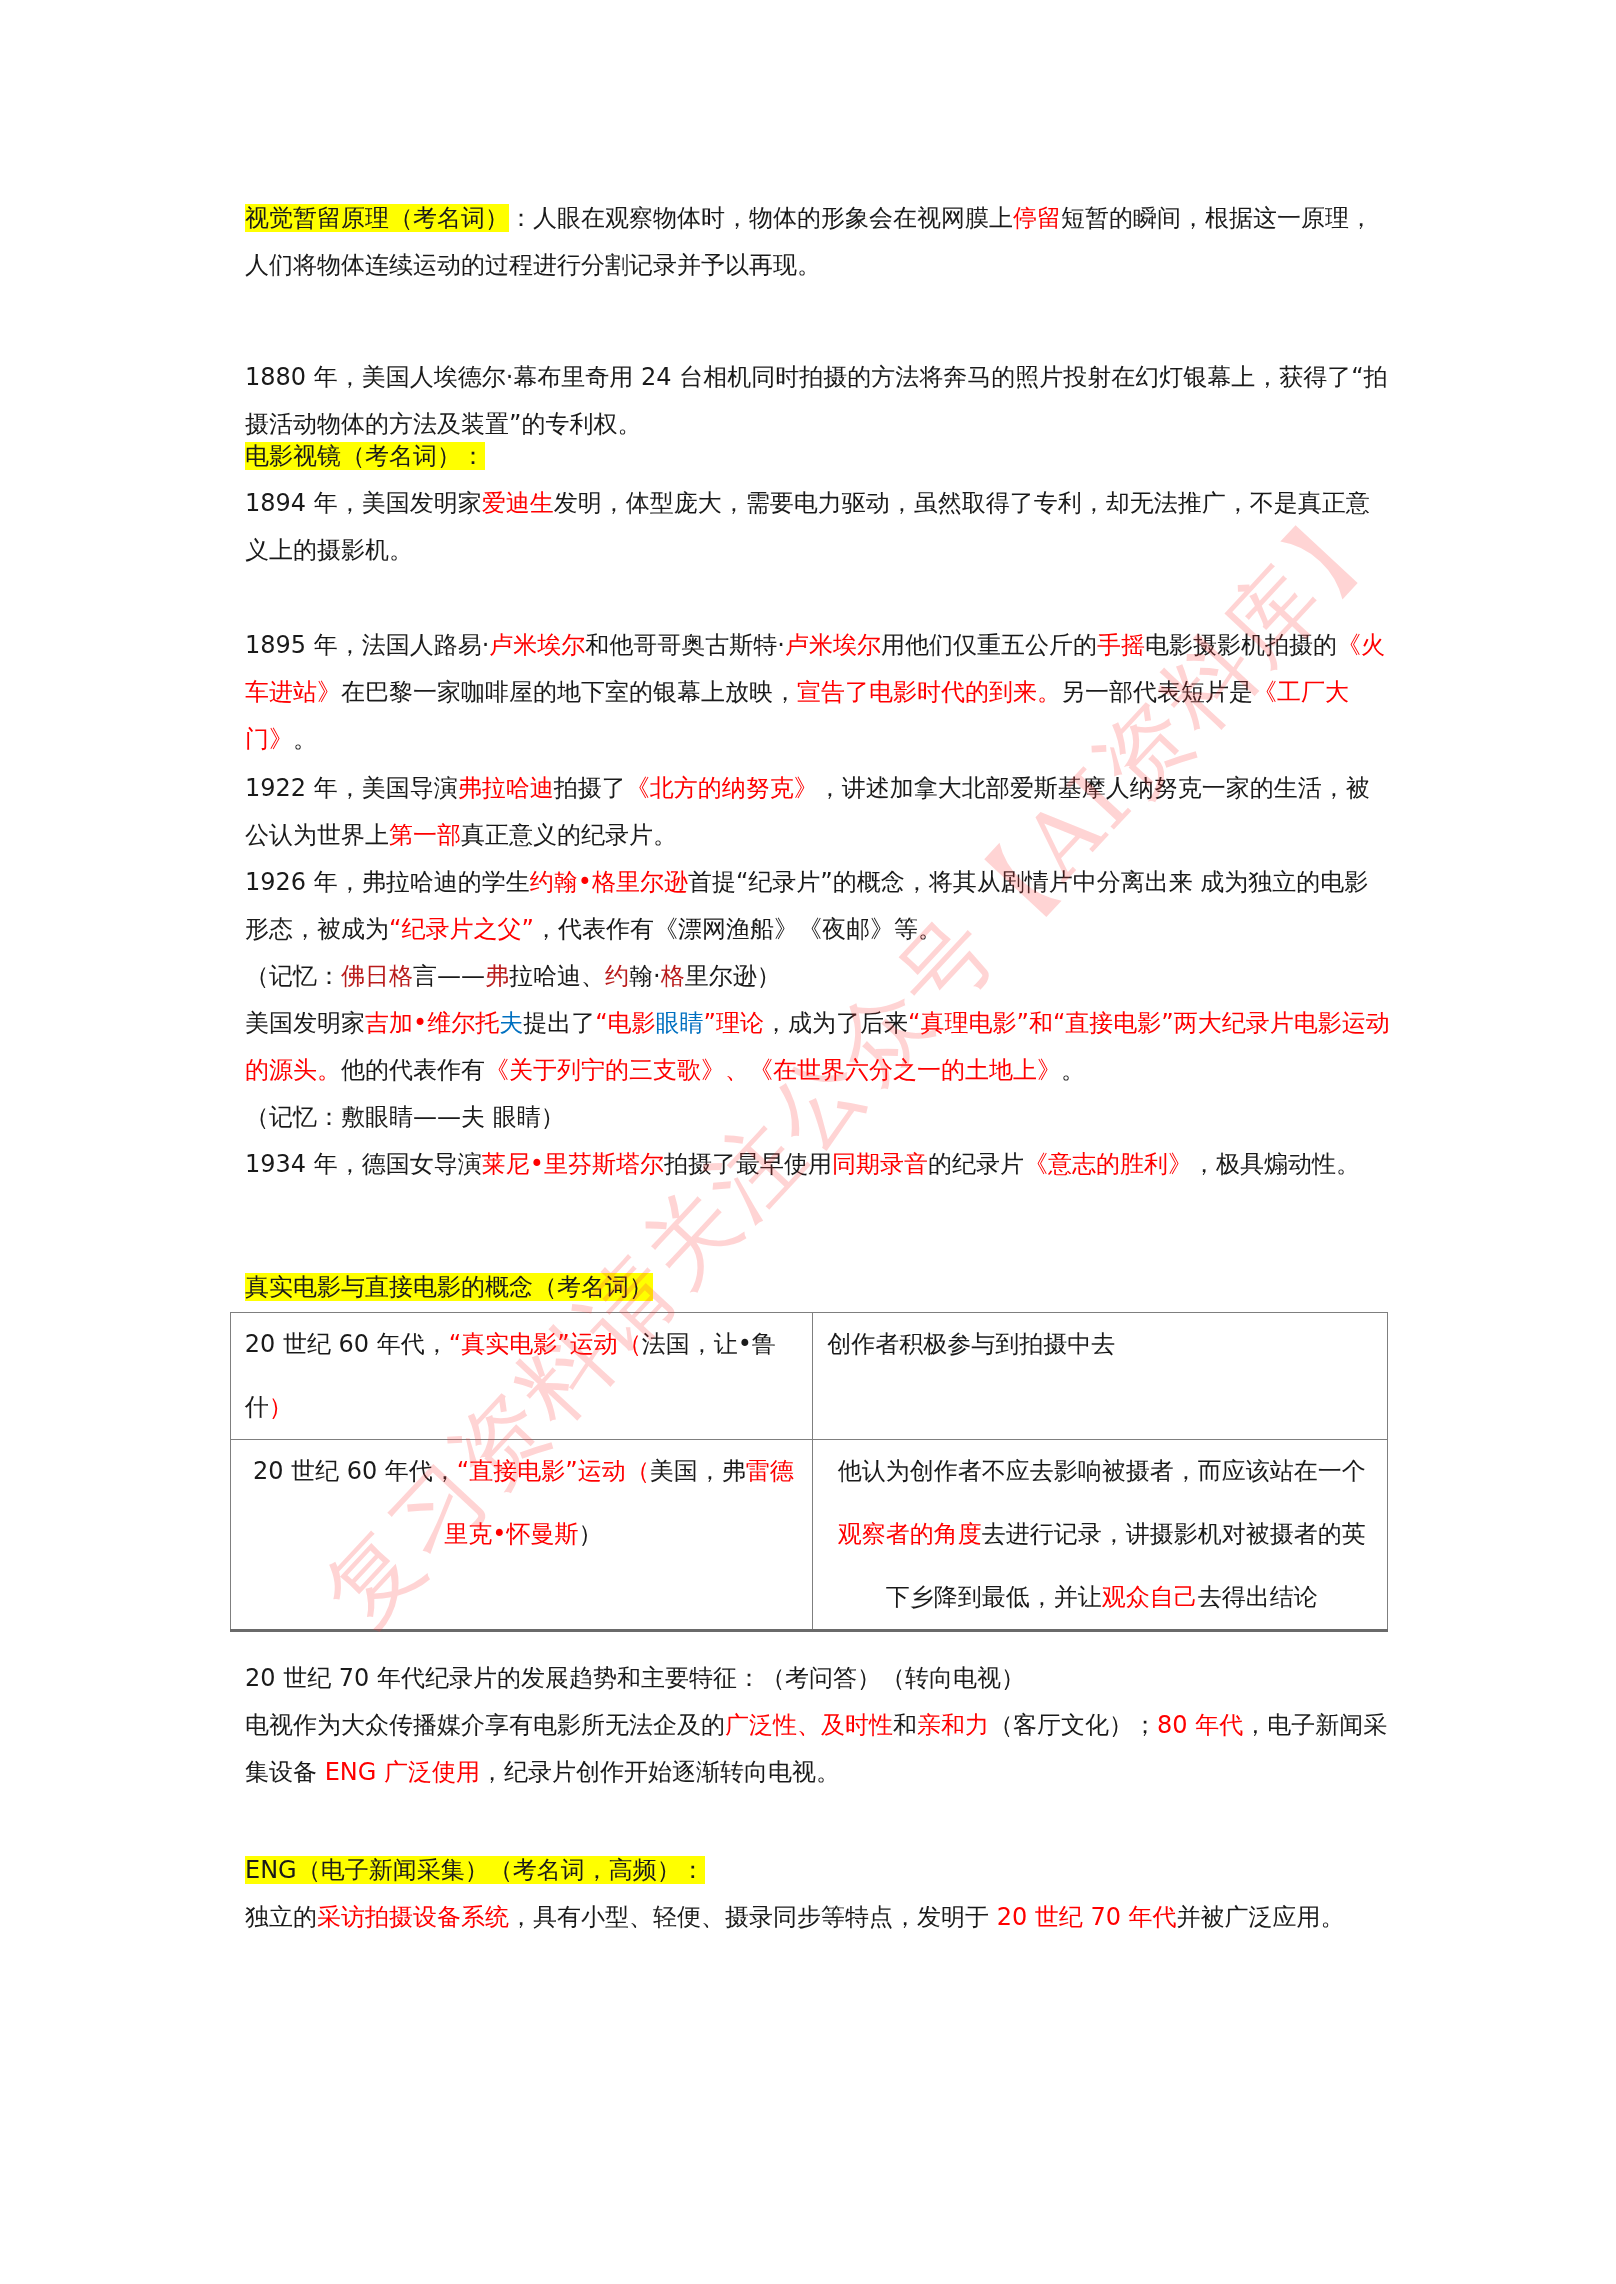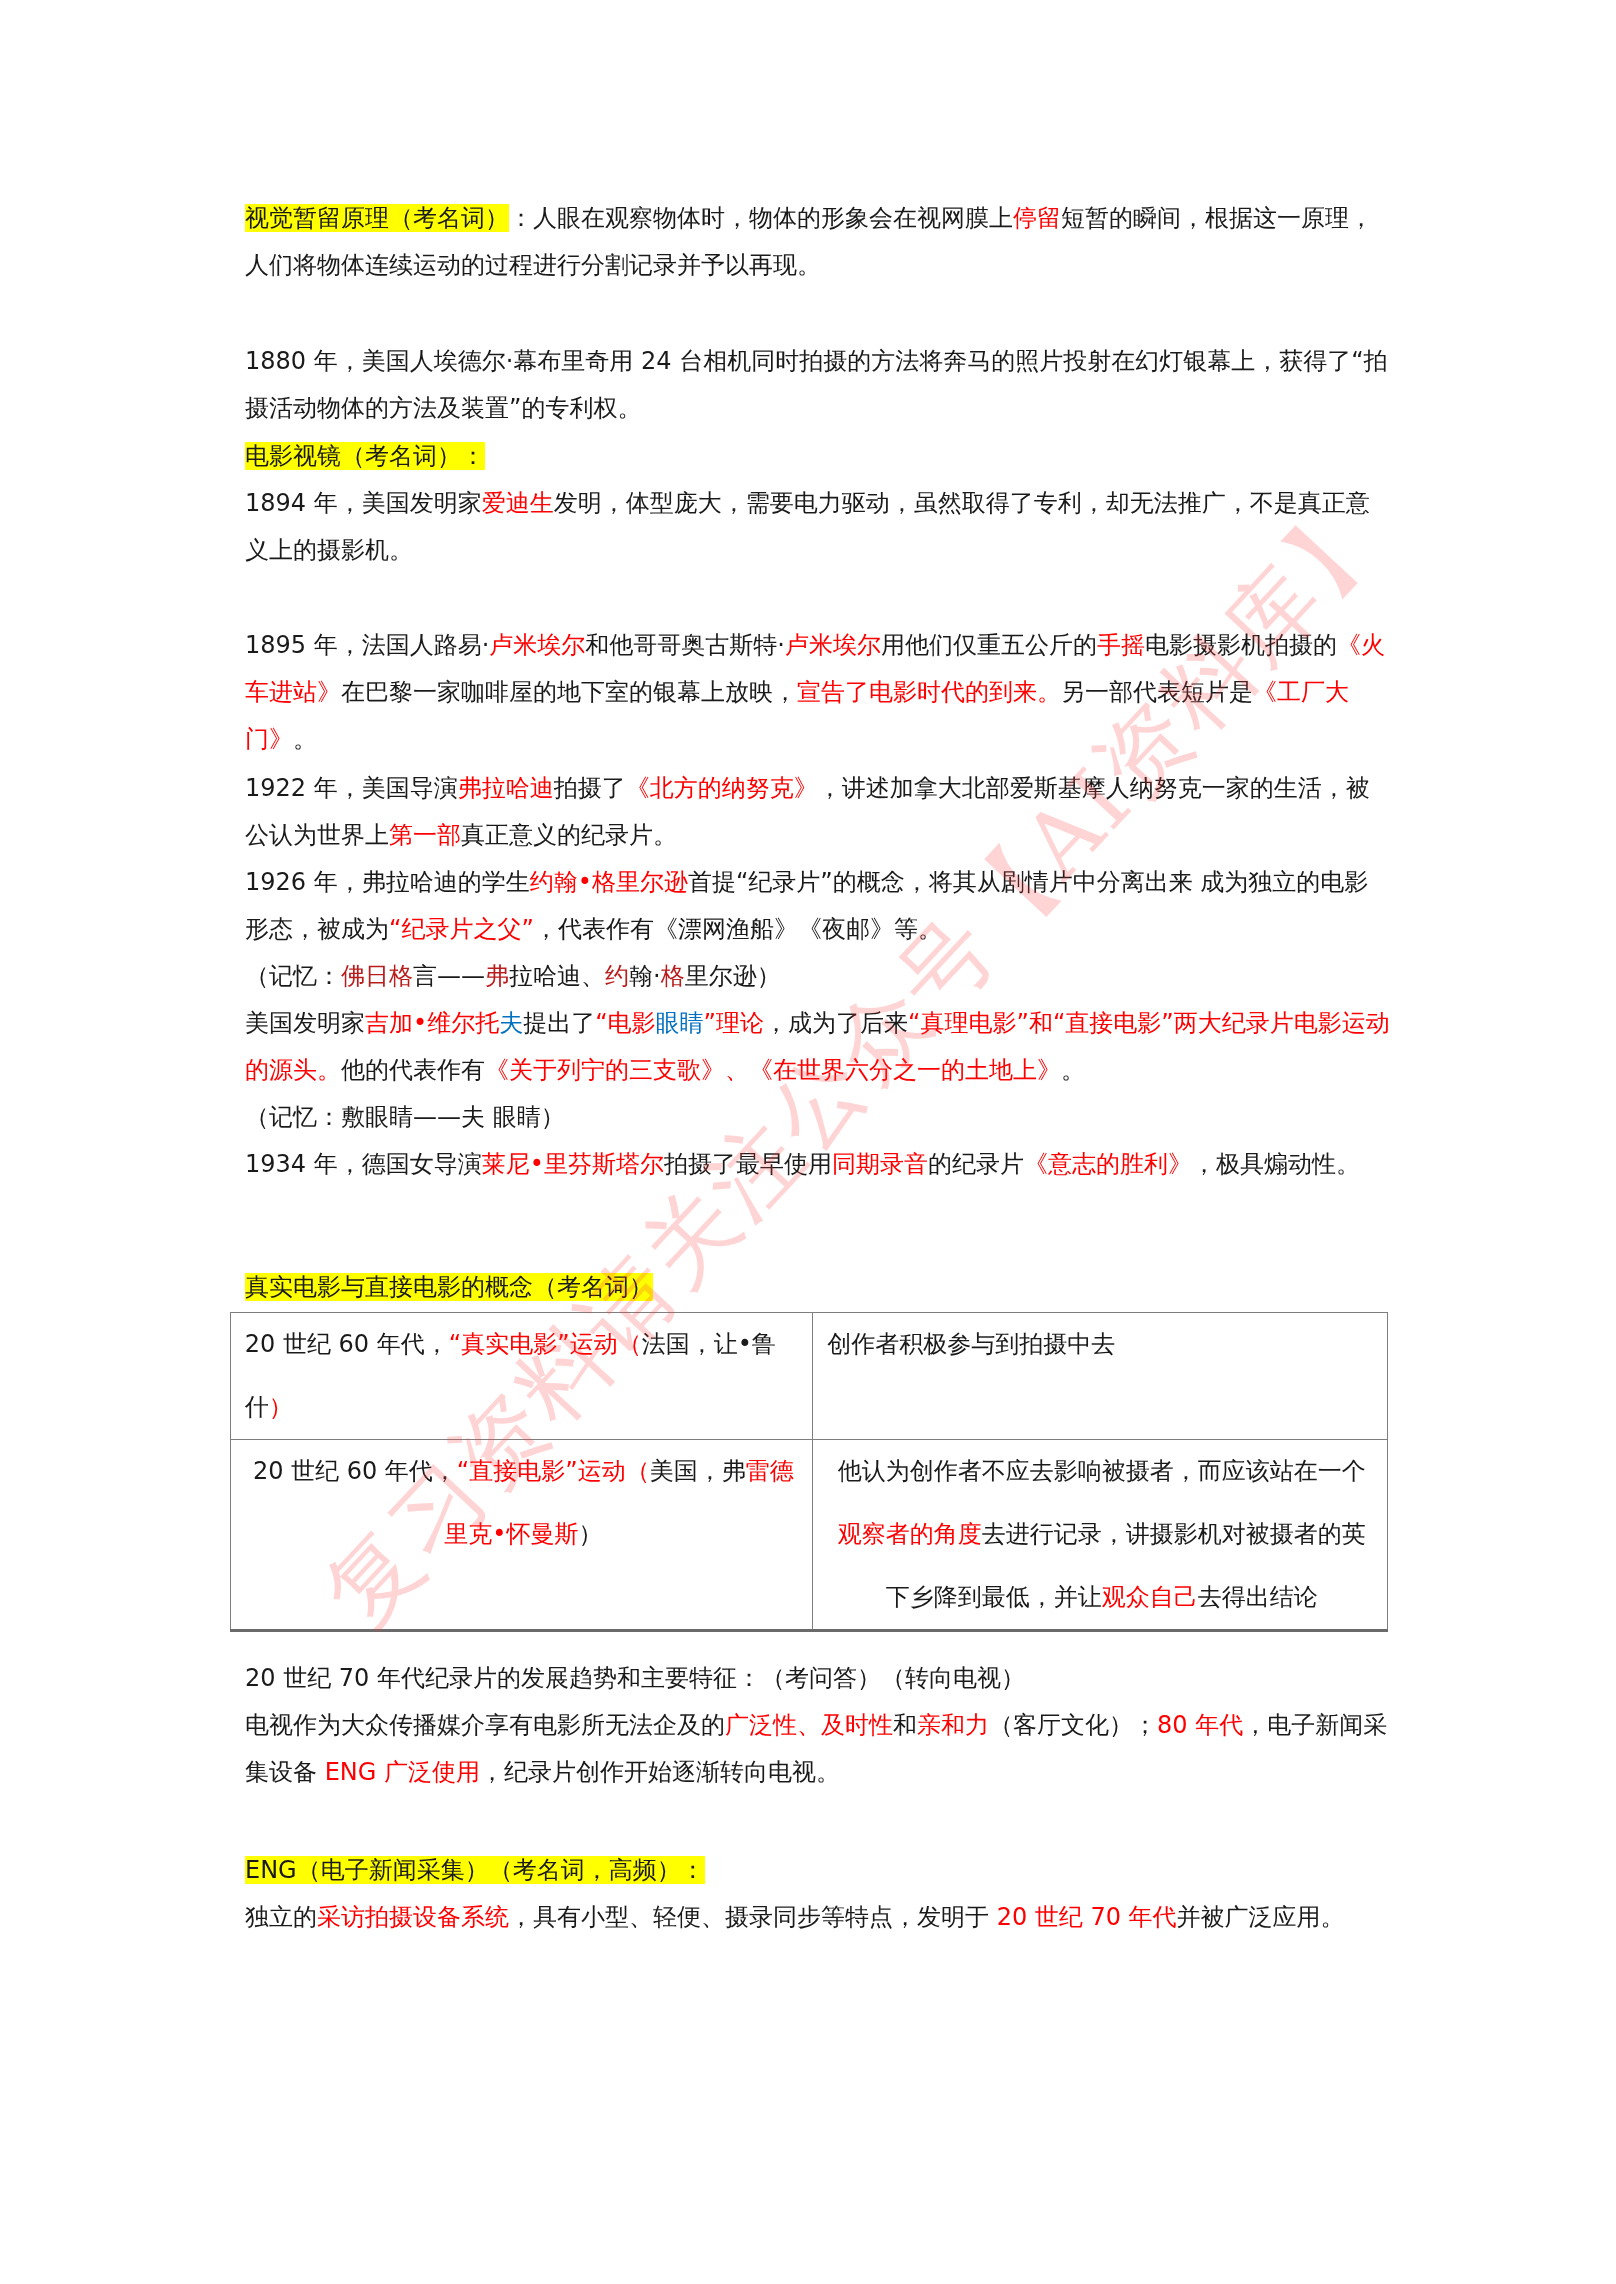--- a/index.html
+++ b/index.html
@@ -39,21 +39,21 @@
 </style>
 </head>
 <body>
 
 <div class="page">
 
   <div class="block" style="top:195px;">
     <span class="hl">视觉暂留原理（考名词）</span><span>：</span><span>人眼在观察物体时，物体的形象会在视网膜上</span><span class="red">停留</span><span>短暂的瞬间，根据这一原理，人们将物体连续运动的过程进行分割记录并予以再现。</span>
   </div>
 
-  <div class="block" style="top:338px;">
+  <div class="block" style="top:354px;">
     <span>1880 年，美国人埃德尔·幕布里奇用 24 台相机同时拍摄的方法将奔马的照片投射在幻灯银幕上，获得了“拍摄活动物体的方法及装置”的专利权。</span>
   </div>
 
   <div class="block" style="top:433px;">
     <span class="hl">电影视镜（考名词）：</span><br>
     <span>1894 年，美国发明家</span><span class="red">爱迪生</span><span>发明，体型庞大，需要电力驱动，虽然取得了专利，却无法推广，不是真正意义上的摄影机。</span>
   </div>
 
   <div class="block" style="top:622px;">
     <span>1895 年，法国人路易·</span><span class="red">卢米埃尔</span><span>和他哥哥奥古斯特·</span><span class="red">卢米埃尔</span><span>用他们仅重五公斤的</span><span class="red">手摇</span><span>电影摄影机拍摄的</span><span class="red">《火车进站》</span><span>在巴黎一家咖啡屋的地下室的银幕上放映，</span><span class="red">宣告了电影时代的到来。</span><span>另一部代表短片是</span><span class="red">《工厂大门》</span><span>。</span>

